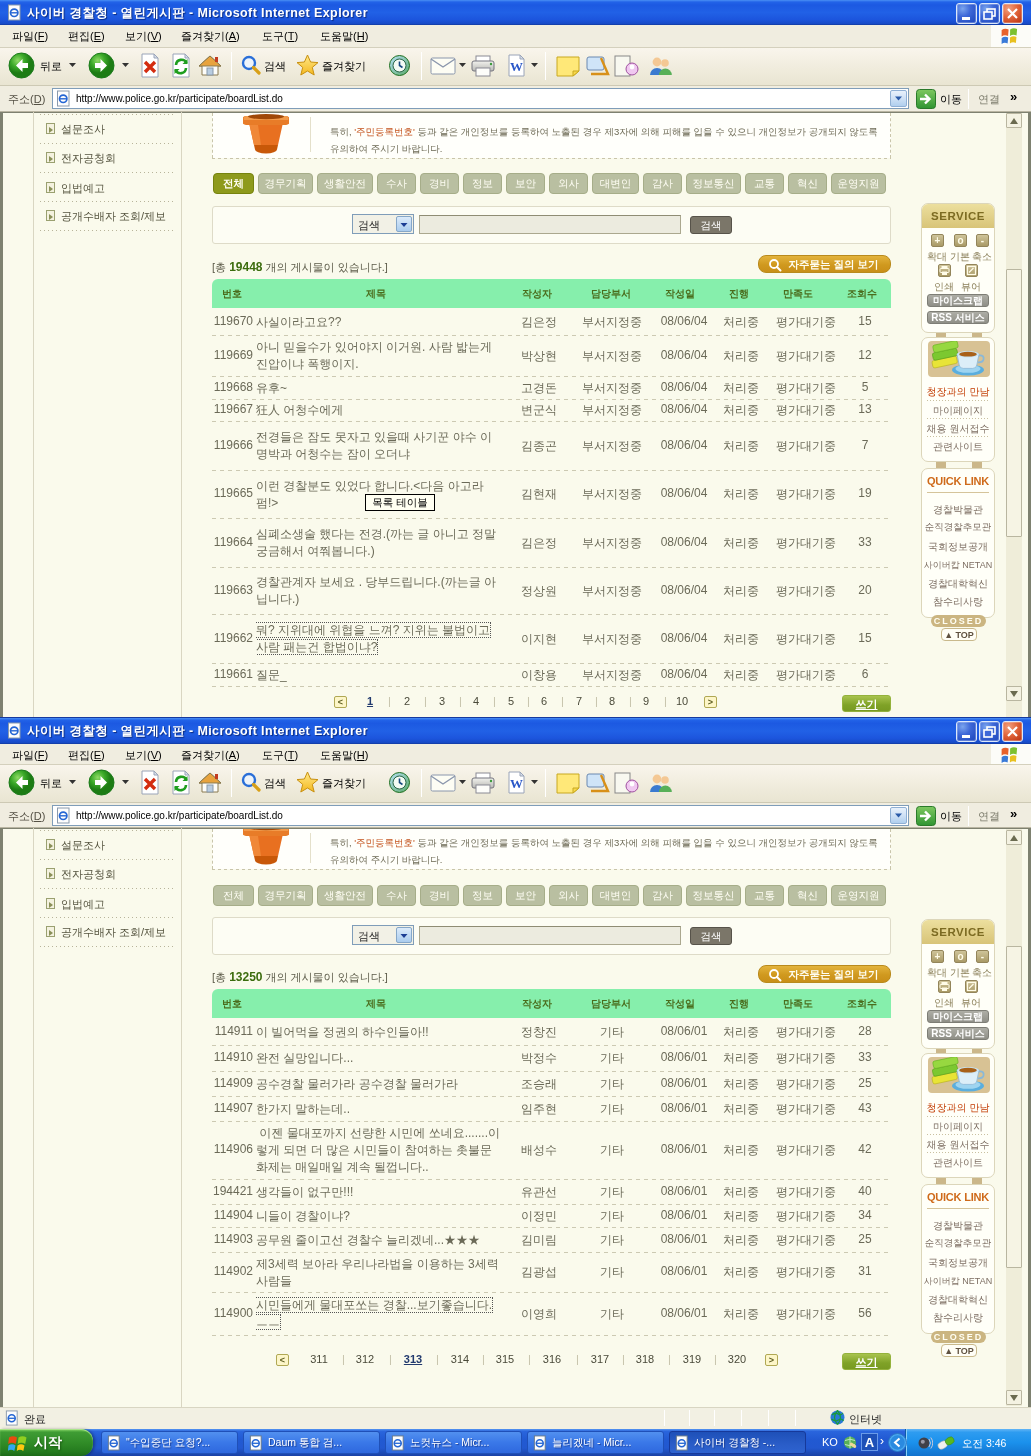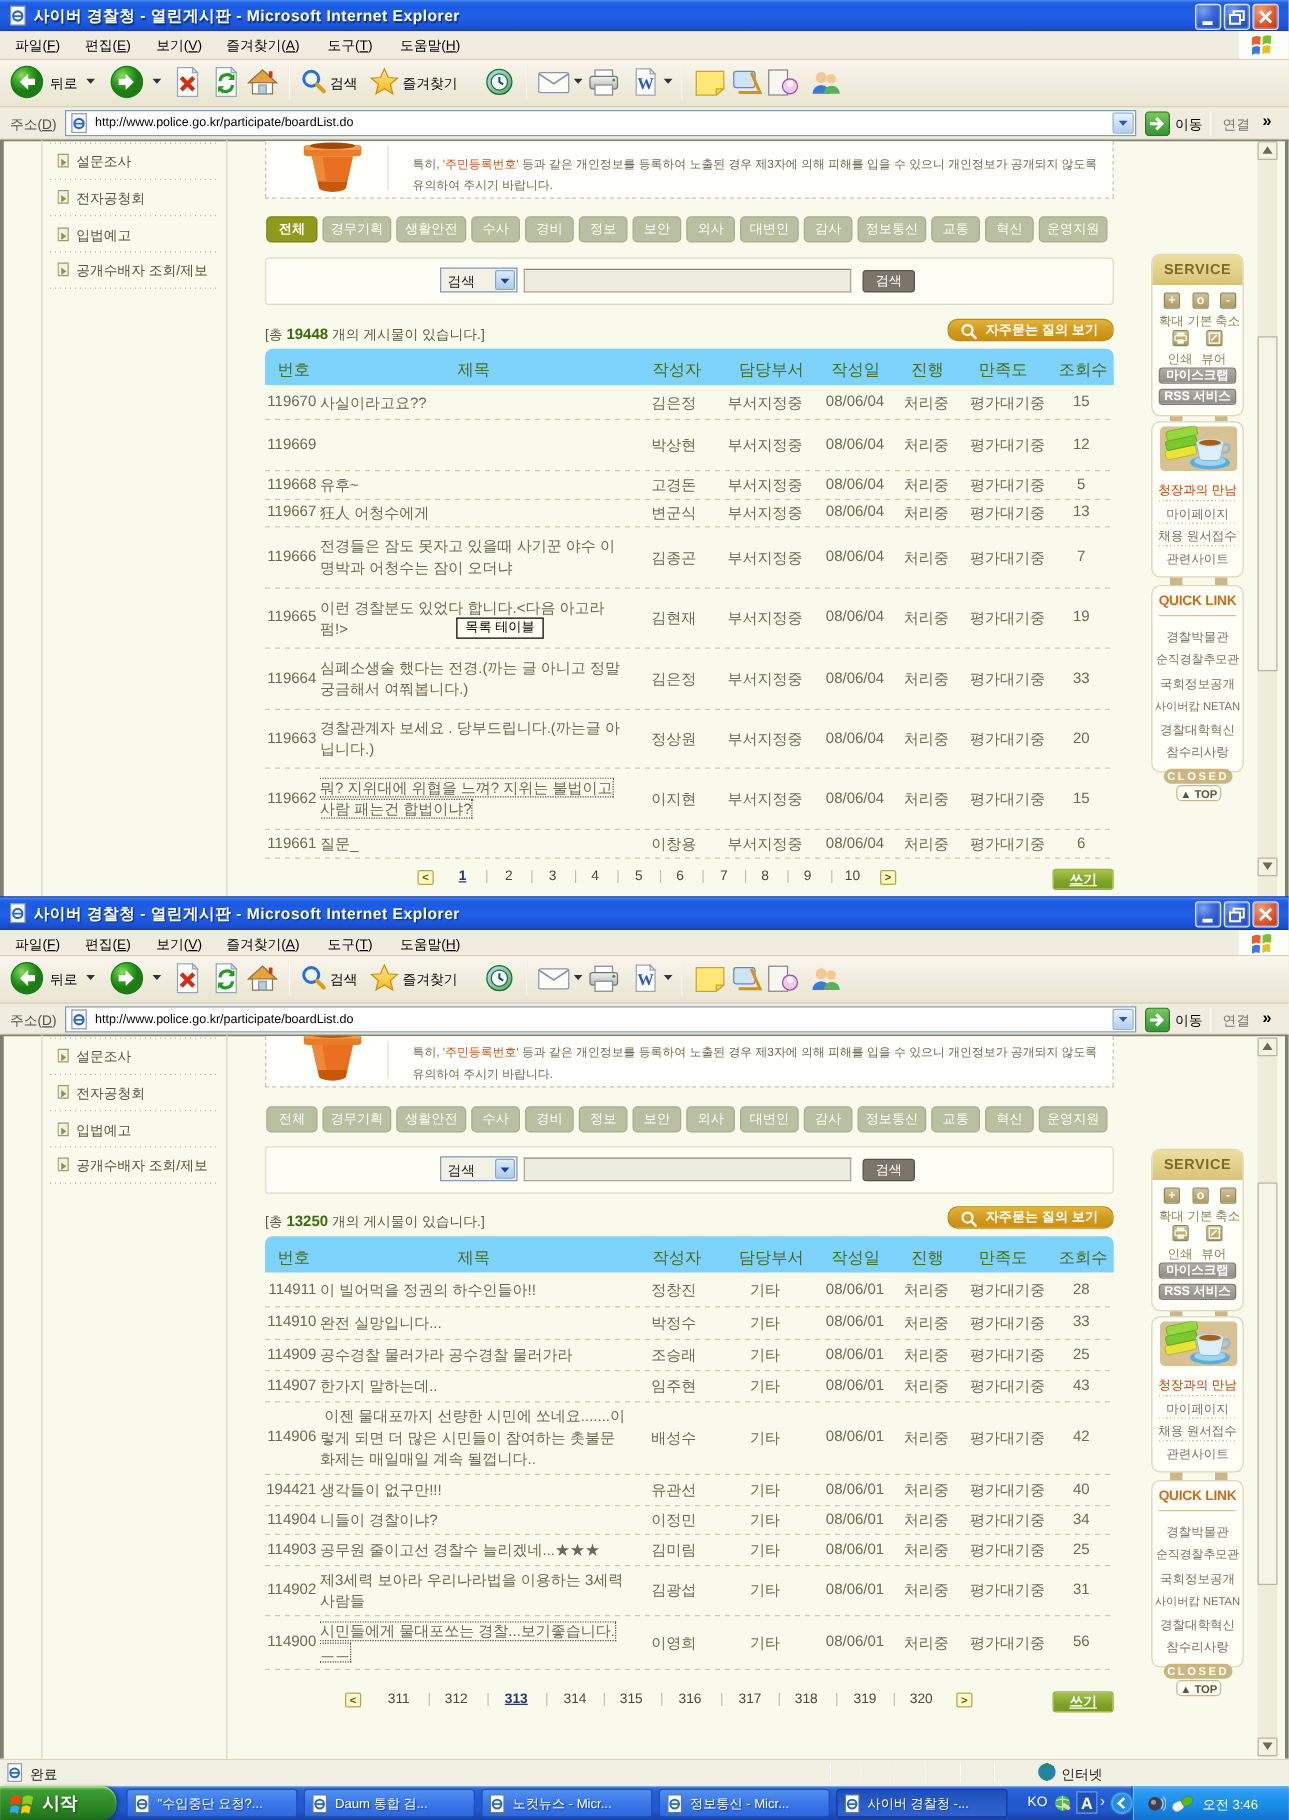--- a/index.html
+++ b/index.html
@@ -35,21 +35,21 @@
 .tab{position:absolute;height:21px;border-radius:4px;background:#b9bfa1;border:1px solid #a6ad89;color:#fffef4;font-size:10.5px;text-align:center;line-height:19px;overflow:hidden}
 .tab.on{background:#8e9a1c;border-color:#76830e;font-weight:bold}
 .searchbox{background:#fdfdf4;border:1px solid #dedbc8;border-radius:3px}
 .sselect{background:#f2f1e6;border:1px solid #7f9db9;font-size:11px;color:#222}
 .sarrow{position:absolute;right:1px;top:1px;width:16px;height:16px;background:linear-gradient(180deg,#dcebfa,#aaccee);border:1px solid #86a7c8;border-radius:2px}
 .sinput{background:#ecebdf;border:1px solid #aba88f;border-top-color:#8f8c74}
 .sbtn{background:#7b7669;border:1px solid #57534a;border-radius:3px;color:#fff;font-size:10.5px;text-align:center;line-height:16px}
 .cnt{font-size:11px;color:#5c5b49}
 .cnt b{color:#3c6c0e;font-size:12px}
 .faqbtn{background:linear-gradient(180deg,#e3b33c 0%,#d0991f 55%,#c98f18 100%);border:1px solid #b98a1c;border-radius:8px;color:#fffef2;font-size:10.5px;font-weight:bold;text-align:center}
-.thead{position:absolute;background:#7dd3fc;border-radius:6px 6px 0 0;color:#4a6d1d;font-size:13px;font-weight:normal}
+.thead{position:absolute;background:#86efac;border-radius:6px 6px 0 0;color:#4a6d1d;font-size:10px;font-weight:bold}
 .thead span{position:absolute;top:8px}
 .row{position:absolute;font-size:12px;color:#6b6a58}
 .row .c{position:absolute;text-align:center}
 .rowsep{position:absolute;height:1px;background:repeating-linear-gradient(90deg,#ccc9b2 0 4px,transparent 4px 8px)}
 .num{position:absolute;text-align:right;width:46px;left:207px}
 .rtitle{position:absolute;left:256px;width:260px;line-height:17px;white-space:nowrap;overflow:hidden}
 .pgnum{position:absolute;font-size:11px;color:#4a4a3a;text-align:center;width:30px}
 .pgnum.cur{color:#223a6e;font-weight:bold;text-decoration:underline}
 .pgsep{position:absolute;color:#c2bfa8;font-size:11px}
 .pgbtn{position:absolute;width:13px;height:12px;background:#fdf6c8;border:1px solid #b0a854;border-radius:2px;color:#5c5c20;font-size:9px;line-height:10px;text-align:center;font-weight:bold}
@@ -332,20 +332,21 @@
     <div class="c" style="left:509px;top:6px;width:60px">김은정</div>
     <div class="c" style="left:572px;top:6px;width:80px">부서지정중</div>
     <div class="c" style="left:649px;top:6px;width:70px">08/06/04</div>
     <div class="c" style="left:716px;top:6px;width:50px">처리중</div>
     <div class="c" style="left:771px;top:6px;width:70px">평가대기중</div>
     <div class="c" style="left:845px;top:6px;width:40px">15</div>
   </div>
 <div class="abs rowsep" style="left:212px;top:335px;width:679px"></div>
 <div class="abs row" style="top:335px;height:41px;left:0;width:919px">
     <div class="num" style="top:13px">119669</div>
+    <div class="rtitle" style="top:4px;">아니 믿을수가 있어야지 이거원. 사람 밟는게<br>진압이냐 폭행이지.</div>
     <div class="c" style="left:509px;top:13px;width:60px">박상현</div>
     <div class="c" style="left:572px;top:13px;width:80px">부서지정중</div>
     <div class="c" style="left:649px;top:13px;width:70px">08/06/04</div>
     <div class="c" style="left:716px;top:13px;width:50px">처리중</div>
     <div class="c" style="left:771px;top:13px;width:70px">평가대기중</div>
     <div class="c" style="left:845px;top:13px;width:40px">12</div>
   </div>
 <div class="abs rowsep" style="left:212px;top:376px;width:679px"></div>
 <div class="abs row" style="top:376px;height:23px;left:0;width:1031px">
     <div class="num" style="top:4px">119668</div>
@@ -1025,21 +1026,21 @@
         <path d="M4.8 8.8 h6.8" stroke="#2566d4" stroke-width="1.4"></path>
       </svg>
       <div class="ttx">노컷뉴스 - Micr...</div>
     </div>
     <div class="taskitem" style="left:527px;width:137px">
       <svg class="tico" width="16" height="16" viewBox="0 0 17 17">
         <rect x="2.5" y="1" width="11.5" height="15" fill="#fdfdfd" stroke="#66788a" stroke-width="1"></rect>
         <circle cx="8.2" cy="8.8" r="3.7" fill="none" stroke="#2566d4" stroke-width="1.7"></circle>
         <path d="M4.8 8.8 h6.8" stroke="#2566d4" stroke-width="1.4"></path>
       </svg>
-      <div class="ttx">정보통신 - Micr...</div>
+      <div class="ttx">늘리겠네 - Micr...</div>
     </div>
     <div class="taskitem active" style="left:669px;width:137px">
       <svg class="tico" width="16" height="16" viewBox="0 0 17 17">
         <rect x="2.5" y="1" width="11.5" height="15" fill="#fdfdfd" stroke="#66788a" stroke-width="1"></rect>
         <circle cx="8.2" cy="8.8" r="3.7" fill="none" stroke="#2566d4" stroke-width="1.7"></circle>
         <path d="M4.8 8.8 h6.8" stroke="#2566d4" stroke-width="1.4"></path>
       </svg>
       <div class="ttx">사이버 경찰청 -...</div>
     </div>
     <div style="position:absolute;left:822px;top:7px;color:#fff;font-size:11px">KO</div>

